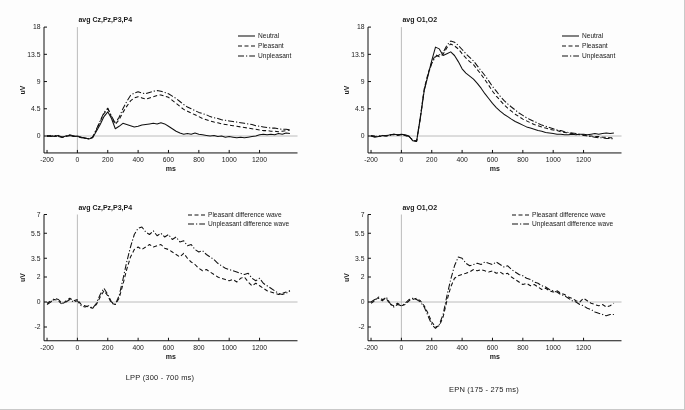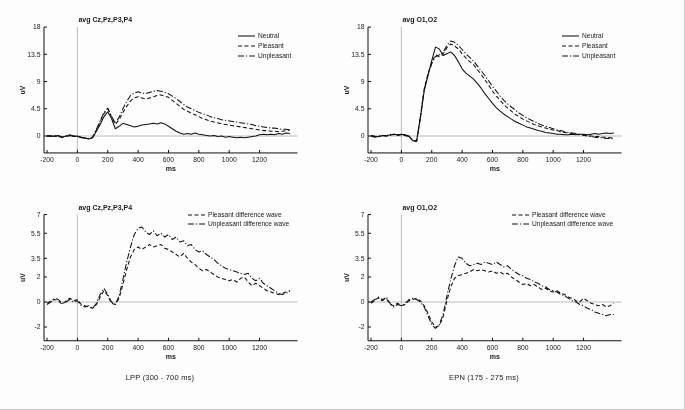--- a/index.html
+++ b/index.html
@@ -196,14 +196,14 @@
       <text x="15" y="82.625" text-anchor="middle" font-size="7" font-weight="bold" transform="rotate(-90 15 82.625)">uV</text>
       <text x="68.39520958083833" y="14.5" text-anchor="start" font-size="7" font-weight="bold">avg O1,O2</text>
       <polyline points="37.0,108.3 40.8,105.8 44.6,102.0 48.4,104.5 52.2,103.3 56.0,109.5 59.8,110.8 63.6,108.3 67.4,110.8 71.2,109.5 75.0,105.8 78.8,104.5 82.6,103.3 86.4,105.8 90.2,110.8 94.0,118.3 97.8,127.0 101.5,132.0 105.3,130.8 109.1,122.0 112.9,105.8 116.7,92.0 120.5,83.3 124.3,80.8 128.1,79.5 131.9,78.3 135.7,77.0 139.5,74.5 143.3,75.8 147.1,74.5 150.9,75.8 154.7,77.0 158.5,75.8 162.3,78.3 166.1,77.0 169.9,79.5 173.7,78.3 177.4,82.0 181.2,84.5 185.0,87.0 188.8,89.5 192.6,88.3 196.4,90.8 200.2,89.5 204.0,92.0 207.8,94.5 211.6,93.3 215.4,95.8 219.2,97.0 223.0,95.8 226.8,98.3 230.6,99.5 234.4,102.0 238.2,103.3 242.0,105.8 245.8,107.0 249.6,103.3 253.3,105.8 257.1,108.3 260.9,109.5 264.7,110.8 268.5,109.5 272.3,112.0 276.1,110.8 279.9,108.3" fill="none" stroke="#111111" stroke-width="1.05" stroke-linejoin="round" stroke-dasharray="4 2.5"></polyline>
       <polyline points="37.0,107.0 40.8,104.5 44.6,103.3 48.4,105.8 52.2,102.0 56.0,108.3 59.8,112.0 63.6,109.5 67.4,110.8 71.2,108.3 75.0,104.5 78.8,103.3 82.6,104.5 86.4,107.0 90.2,112.0 94.0,120.8 97.8,129.5 101.5,133.3 105.3,129.5 109.1,119.5 112.9,100.8 116.7,84.5 120.5,70.8 124.3,62.0 128.1,63.3 131.9,68.3 135.7,70.8 139.5,69.5 143.3,68.3 147.1,69.5 150.9,67.0 154.7,68.3 158.5,69.5 162.3,67.0 166.1,69.5 169.9,72.0 173.7,70.8 177.4,74.5 181.2,77.0 185.0,79.5 188.8,80.8 192.6,83.3 196.4,84.5 200.2,87.0 204.0,88.3 207.8,90.8 211.6,92.0 215.4,94.5 219.2,95.8 223.0,97.0 226.8,99.5 230.6,100.8 234.4,103.3 238.2,105.8 242.0,107.0 245.8,109.5 249.6,110.8 253.3,113.3 257.1,114.5 260.9,117.0 264.7,118.3 268.5,119.5 272.3,120.8 276.1,119.5 279.9,119.5" fill="none" stroke="#111111" stroke-width="1.05" stroke-linejoin="round" stroke-dasharray="6 2 1.2 2"></polyline>
       <line x1="178" y1="20" x2="195" y2="20" stroke="#111111" stroke-width="1.05" stroke-dasharray="4 2.5"></line>
       <text x="198" y="22.4" font-size="6.6">Pleasant difference wave</text>
       <line x1="178" y1="29" x2="195" y2="29" stroke="#111111" stroke-width="1.05" stroke-dasharray="6 2 1.2 2"></line>
       <text x="198" y="31.4" font-size="6.6">Unpleasant difference wave</text>
     </svg>
   <div class="caption" style="left:20px;top:373px">LPP (300 - 700 ms)</div>
-  <div class="caption" style="left:344px;top:373px">EPN (175 - 275 ms)</div>
+  <div class="caption" style="left:344px;top:385px">EPN (175 - 275 ms)</div>
 </div>
 
 </body></html>

